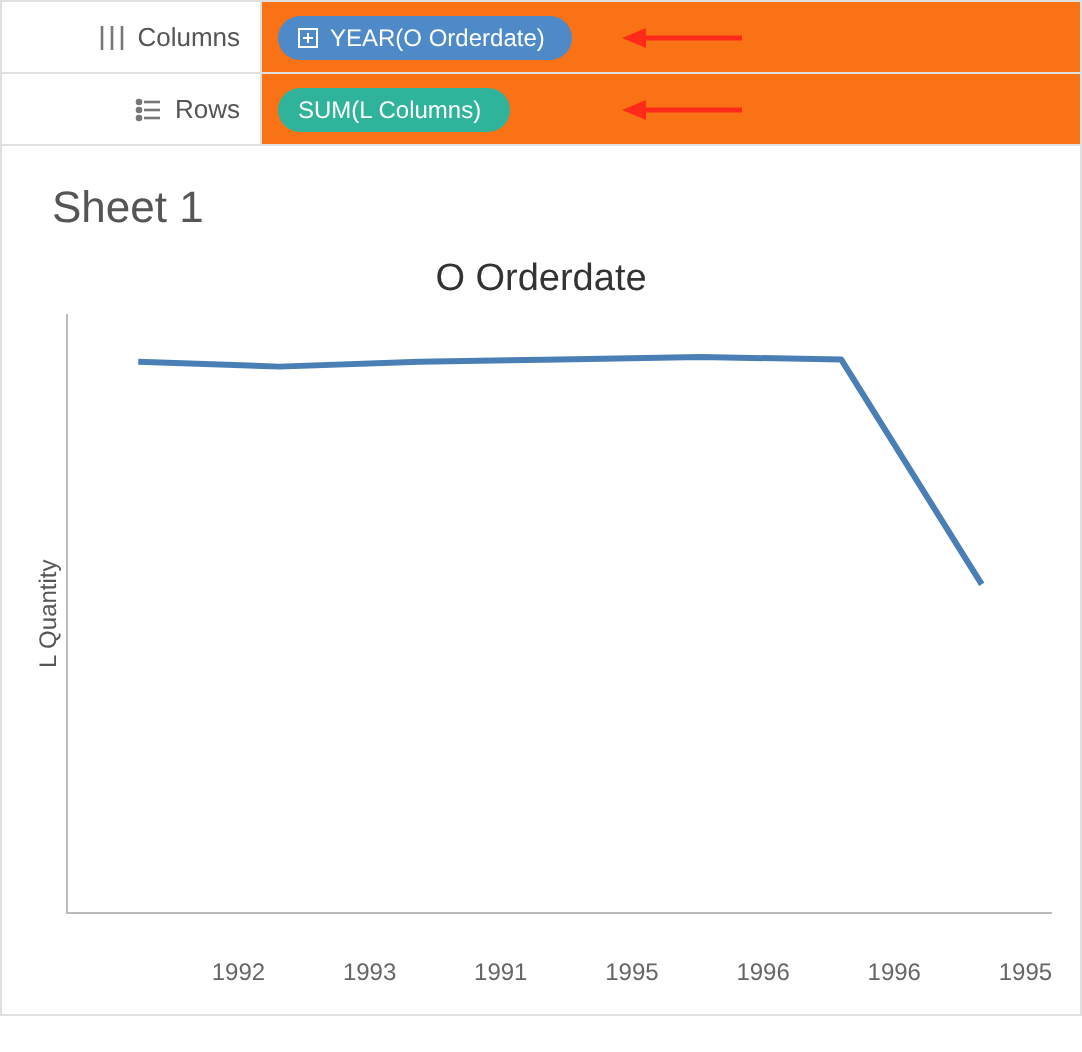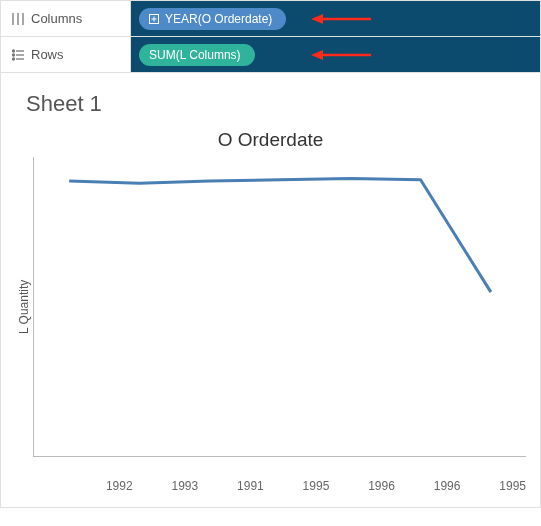--- a/index.html
+++ b/index.html
@@ -22,30 +22,31 @@
   .shelf-label-cell {
     display: flex;
     align-items: center;
     gap: 6px;
     width: 130px;
     height: 100%;
     padding: 0 10px;
     border-right: 1px solid #e0e0e0;
     color: #555;
     font-size: 13px;
+    justify-content: flex-end;
   }
   .shelf-icon { width: 14px; height: 14px; display:inline-flex; align-items:center; justify-content:center;}
   .shelf-pill-area {
     flex: 1;
     display: flex;
     align-items: center;
     padding: 0 8px;
     height:100%;
     border-right: 1px solid #e0e0e0;
-    background: #0c4a6e;
+    background: #f97316;
     position: relative;
   }
   .pill {
     display: inline-flex;
     align-items: center;
     gap: 6px;
     height: 22px;
     padding: 0 14px 0 10px;
     border-radius: 11px;
     color: #fff;

